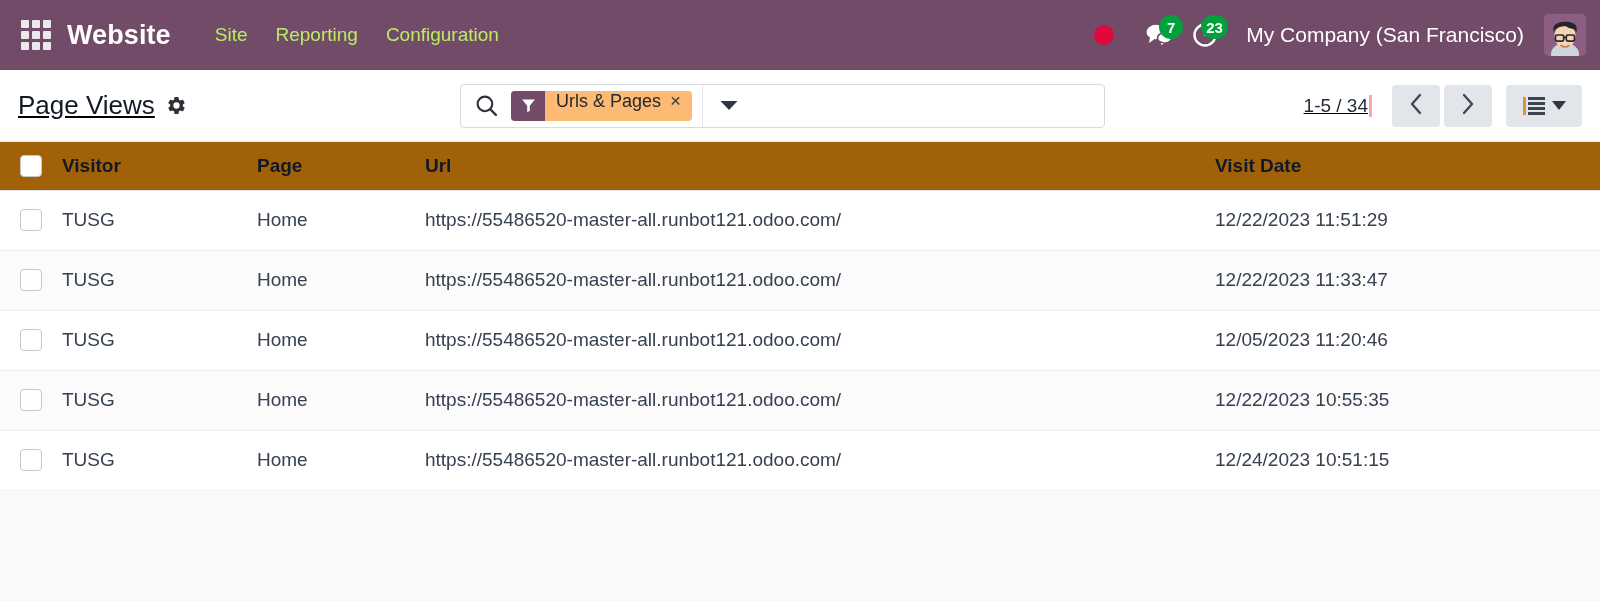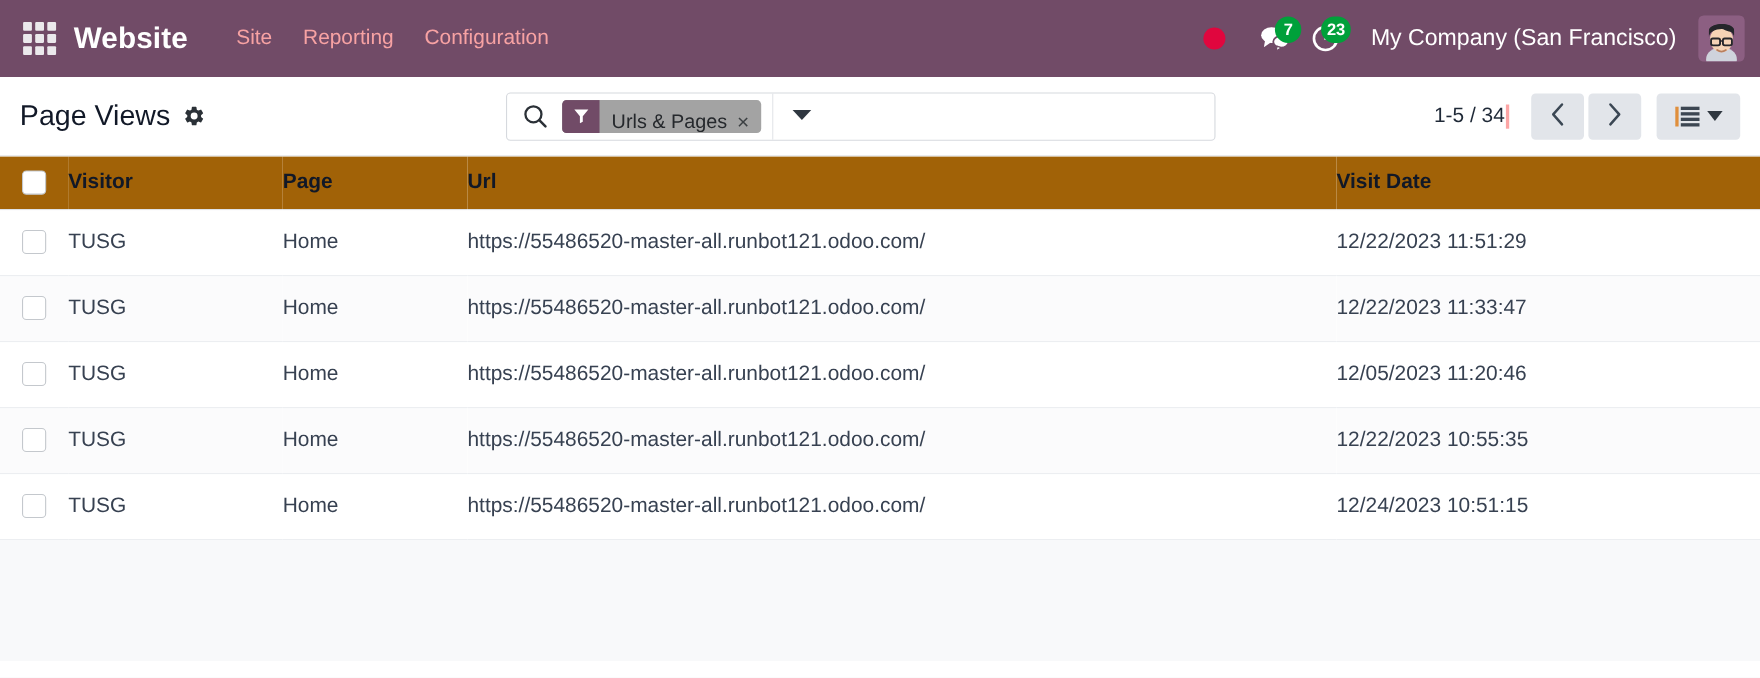--- a/index.html
+++ b/index.html
@@ -48,21 +48,21 @@
     cursor: pointer;
     white-space: nowrap;
   }
 
   .nav-menu {
     display: flex;
     align-items: center;
     gap: 0px;
   }
   .nav-item {
-    color: #fca5a5;
+    color: #bef264;
     font-size: 19px;
     padding: 0 14px;
     cursor: pointer;
     white-space: nowrap;
     opacity: 0.97;
   }
 
   .nav-right {
     margin-left: auto;
     display: flex;
@@ -130,20 +130,21 @@
 
   
   .control-panel {
     height: 72px;
     background: #ffffff;
     display: flex;
     align-items: center;
     padding: 12px 18px;
     border-bottom: 1px solid #e7e9ed;
     position: relative;
+    text-decoration: underline;
   }
 
   .breadcrumb {
     display: flex;
     align-items: center;
     gap: 11px;
     min-width: 300px;
   }
   .page-title {
     font-size: 26px;
@@ -167,25 +168,25 @@
   }
   .search-icon-box {
     width: 50px;
     display: flex;
     align-items: center;
     justify-content: center;
     flex-shrink: 0;
   }
   .facet {
     display: flex;
-    align-items: flex-end;
+    align-items: flex-start;
     height: 30px;
     border-radius: 4px;
     overflow: hidden;
-    background: #a3a3a3;
+    background: #fdba74;
     flex-shrink: 0;
     margin-right: 10px;
     cursor: pointer;
   }
   .facet-icon {
     background: #714B67;
     width: 34px;
     height: 30px;
     display: flex;
     align-items: center;

